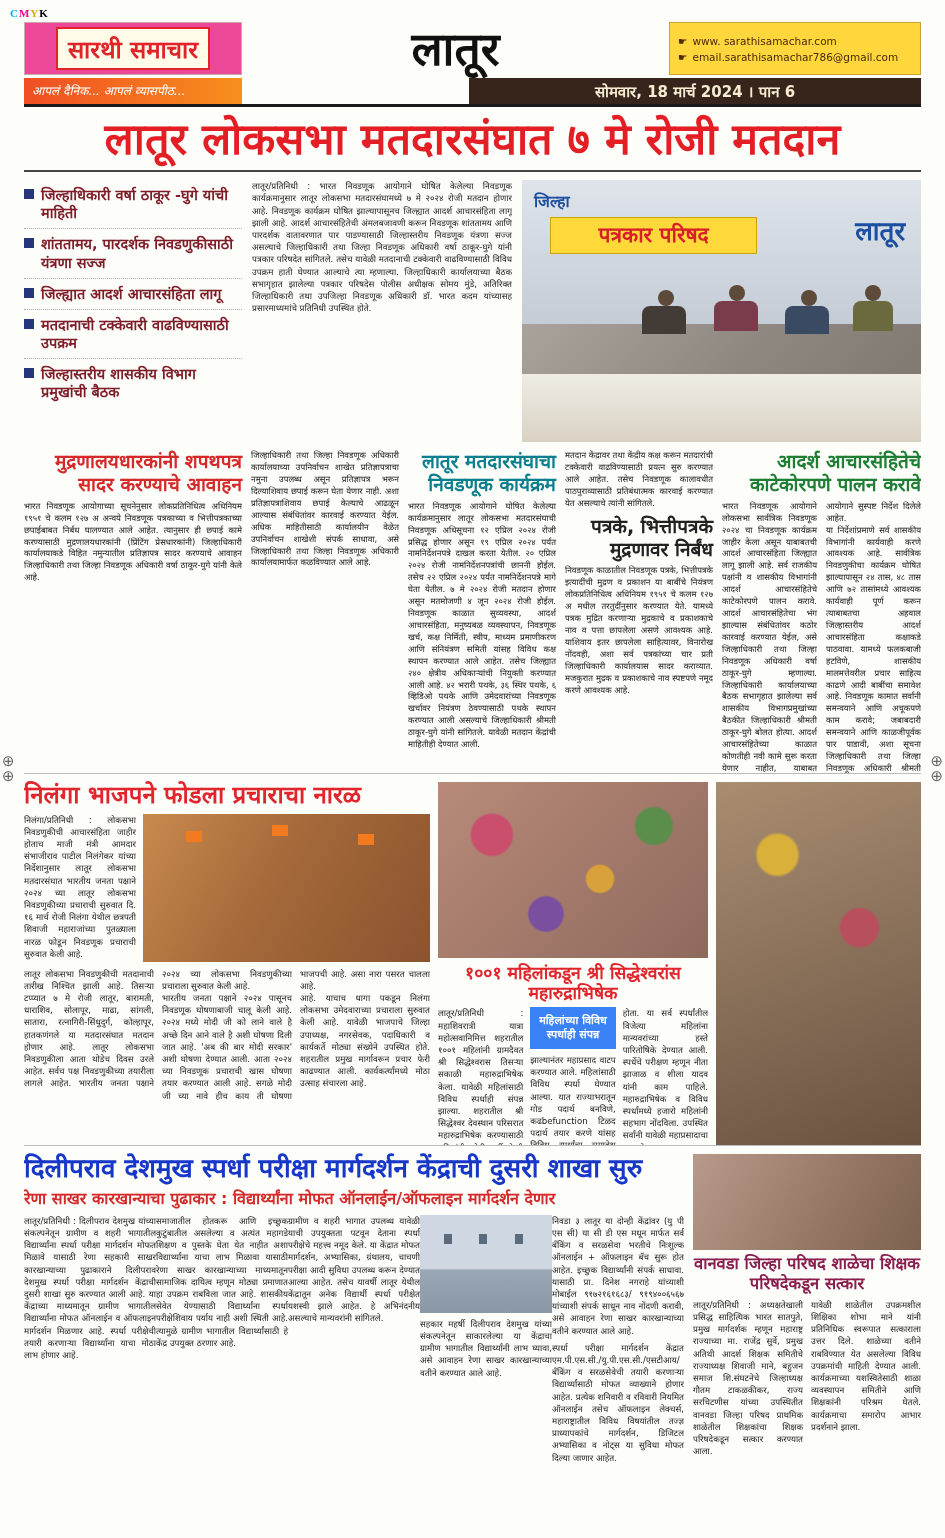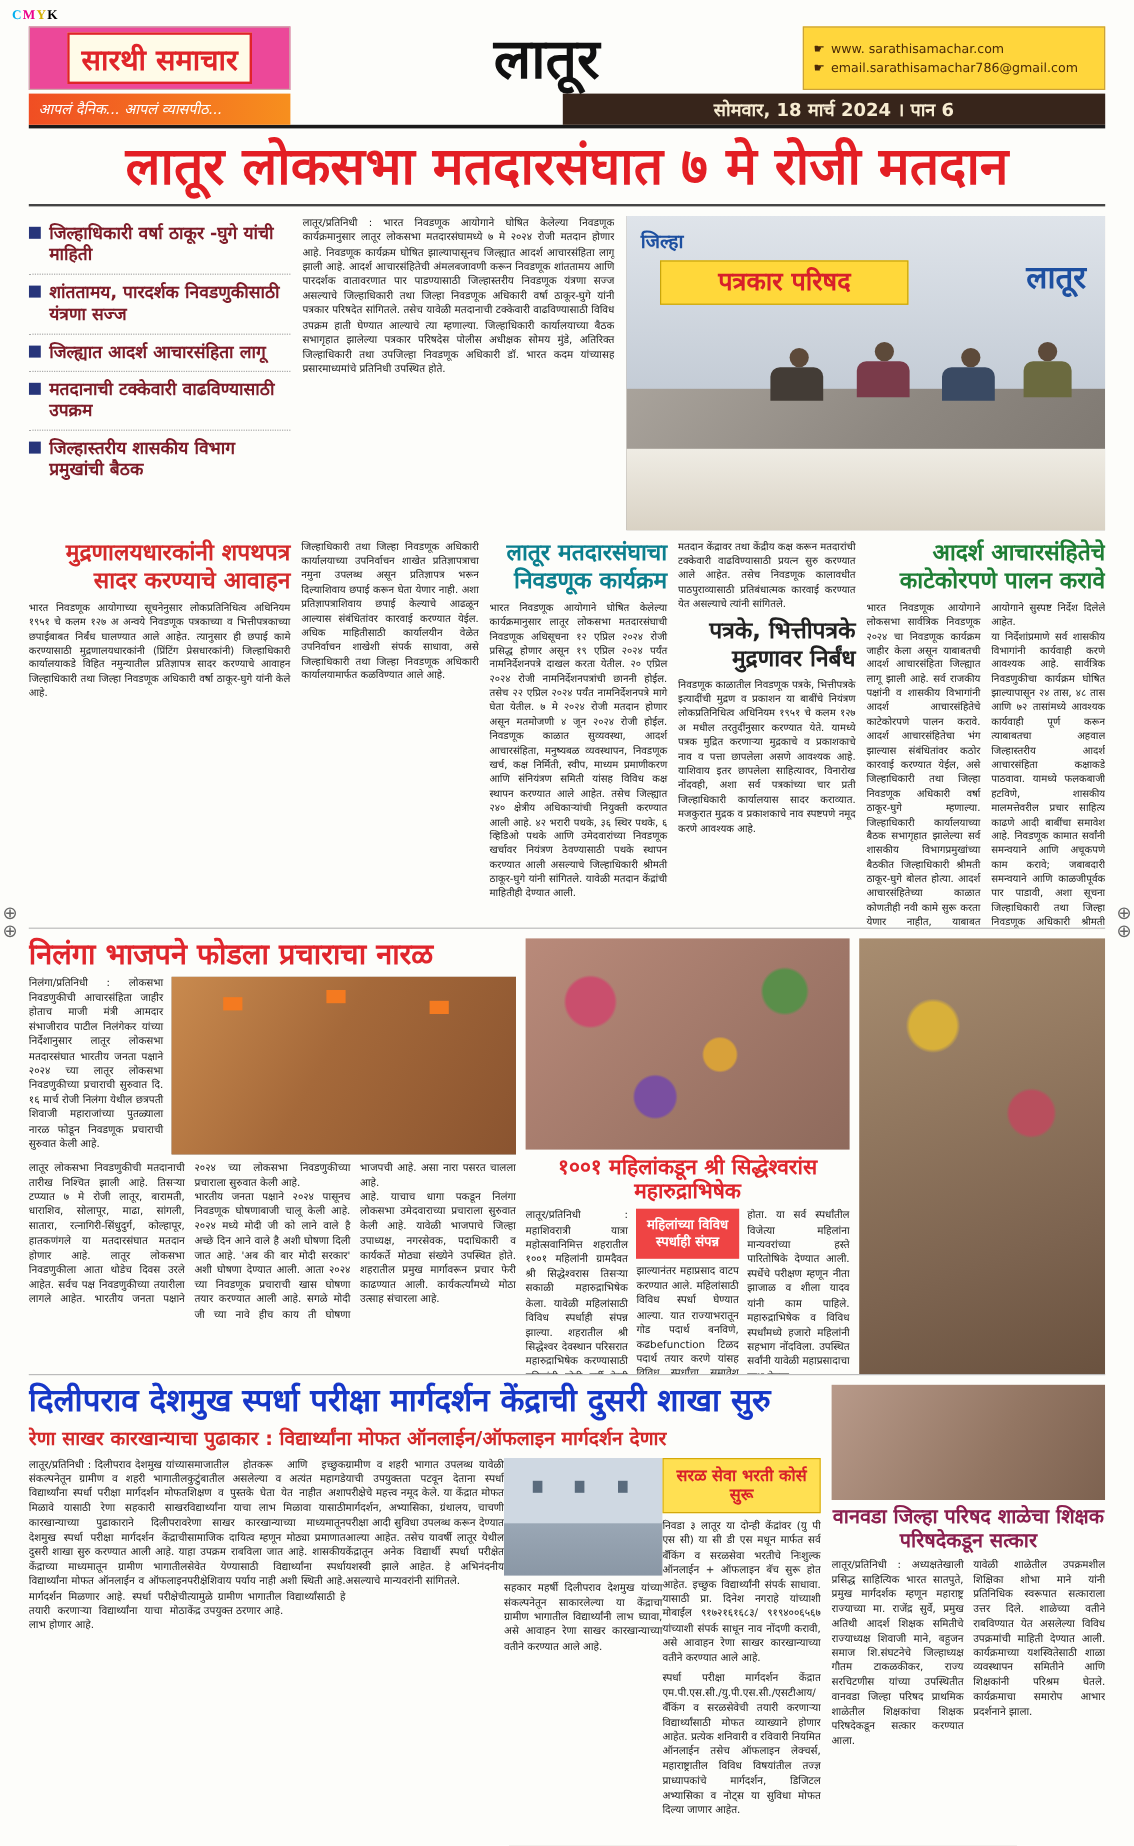--- a/index.html
+++ b/index.html
@@ -74,21 +74,21 @@
   .nil-photo .flag { position:absolute; width:16px; height:11px; background:#f47a20; top:12%; }
   .threecol { column-count:3; column-gap:8px; margin-top:6px; height:178px; overflow:hidden; }
   .crowd-photo { height:176px; background:
      radial-gradient(circle at 20% 30%, #c94f6d 0 8%, transparent 9%),
      radial-gradient(circle at 60% 55%, #d8a13a 0 7%, transparent 8%),
      radial-gradient(circle at 80% 25%, #5a8e4a 0 7%, transparent 8%),
      radial-gradient(circle at 40% 75%, #7a4fa0 0 8%, transparent 9%),
      linear-gradient(135deg,#b98a7a,#8e6a5c); }
   .mah-head { color:#e0262c; font-weight:bold; font-size:17.5px; text-align:center; line-height:1.15; margin:5px 0 4px; }
   .mah-cols { display:grid; grid-template-columns:1fr 1fr 1fr; gap:7px; height:156px; overflow:hidden; }
-  .mah-box { background:#ef4444; color:#fff; font-weight:bold; font-size:11px; text-align:center; padding:7px 4px; line-height:1.25; margin-bottom:5px; }
+  .mah-box { background:#3b82f6; color:#fff; font-weight:bold; font-size:11px; text-align:center; padding:7px 4px; line-height:1.25; margin-bottom:5px; }
   .tall-photo { height:364px; background:
      radial-gradient(circle at 30% 20%, #d8b03a 0 6%, transparent 7%),
      radial-gradient(circle at 70% 40%, #b84f5d 0 7%, transparent 8%),
      linear-gradient(160deg,#a88d70,#7d6450 70%,#6a523f); }
 
   
   .row4 { display:grid; grid-template-columns:1fr 228px; gap:9px; padding-top:8px; height:386px; overflow:hidden; }
   .sp-head { color:#1637c8; font-weight:bold; font-size:26px; line-height:1.1; margin-bottom:4px; }
   .sp-sub { color:#d42a2a; font-weight:bold; font-size:16px; margin-bottom:6px; }
   .sp-cols { display:grid; grid-template-columns:repeat(5,1fr); gap:0; height:300px; overflow:hidden; }
@@ -262,23 +262,20 @@
           <div class="bodytext">ग्रामीण व शहरी भागात उपलब्ध यावेळी याची उपयुक्तता पटवून देताना स्पर्धा परीक्षेचे महत्त्व नमूद केले. या केंद्रात मोफत मार्गदर्शन, अभ्यासिका, ग्रंथालय, चाचणी परीक्षा आदी सुविधा उपलब्ध करून देण्यात आल्या आहेत. तसेच यावर्षी लातूर येथील केंद्रातून अनेक विद्यार्थी स्पर्धा परीक्षेत यशस्वी झाले आहेत. हे अभिनंदनीय असल्याचे मान्यवरांनी सांगितले.</div>
           <div>
             <div class="photo bld-photo">
               <div class="win" style="left:18%;top:20%;"></div>
               <div class="win" style="left:45%;top:20%;"></div>
               <div class="win" style="left:72%;top:20%;"></div>
             </div>
             <div class="bodytext">सहकार महर्षी दिलीपराव देशमुख यांच्या संकल्पनेतून साकारलेल्या या केंद्राचा ग्रामीण भागातील विद्यार्थ्यांनी लाभ घ्यावा, असे आवाहन रेणा साखर कारखान्याच्या वतीने करण्यात आले आहे.</div>
           </div>
           <div>
-            <div class="saral-box">
-              <div class="saral-title">सरळ सेवा भरती कोर्स सुरू</div>
-            </div>
             <div class="bodytext">निवडा ३ लातूर या दोन्ही केंद्रांवर (यु पी एस सी) या सी डी एस मधून मार्फत सर्व बँकिंग व सरळसेवा भरतीचे निःशुल्क ऑनलाईन + ऑफलाइन बॅच सुरू होत आहेत. इच्छुक विद्यार्थ्यांनी संपर्क साधावा. यासाठी प्रा. दिनेश नगराहे यांच्याशी मोबाईल ९१७२१६१६८३/ ९१९४००६५६७ यांच्याशी संपर्क साधून नाव नोंदणी करावी, असे आवाहन रेणा साखर कारखान्याच्या वतीने करण्यात आले आहे.</div>
             <div class="bodytext" style="margin-top:5px;">स्पर्धा परीक्षा मार्गदर्शन केंद्रात एम.पी.एस.सी./यु.पी.एस.सी./एसटीआय/ बँकिंग व सरळसेवेची तयारी करणाऱ्या विद्यार्थ्यांसाठी मोफत व्याख्याने होणार आहेत. प्रत्येक शनिवारी व रविवारी नियमित ऑनलाईन तसेच ऑफलाइन लेक्चर्स, महाराष्ट्रातील विविध विषयांतील तज्ज्ञ प्राध्यापकांचे मार्गदर्शन, डिजिटल अभ्यासिका व नोट्स या सुविधा मोफत दिल्या जाणार आहेत.</div>
           </div>
         </div>
       </div>
       <div>
         <div class="photo fel-photo"></div>
         <h2 class="wan-head">वानवडा जिल्हा परिषद शाळेचा शिक्षक परिषदेकडून सत्कार</h2>
         <div class="wan-cols">
           <div class="bodytext">लातूर/प्रतिनिधी : अध्यक्षतेखाली प्रसिद्ध साहित्यिक भारत सातपुते, प्रमुख मार्गदर्शक म्हणून महाराष्ट्र राज्याच्या मा. राजेंद्र सुर्वे, प्रमुख अतिथी आदर्श शिक्षक समितीचे राज्याध्यक्ष शिवाजी माने, बहुजन समाज शि.संघटनेचे जिल्हाध्यक्ष गौतम टाकळकीकर, राज्य सरचिटणीस यांच्या उपस्थितीत वानवडा जिल्हा परिषद प्राथमिक शाळेतील शिक्षकांचा शिक्षक परिषदेकडून सत्कार करण्यात आला.</div>

